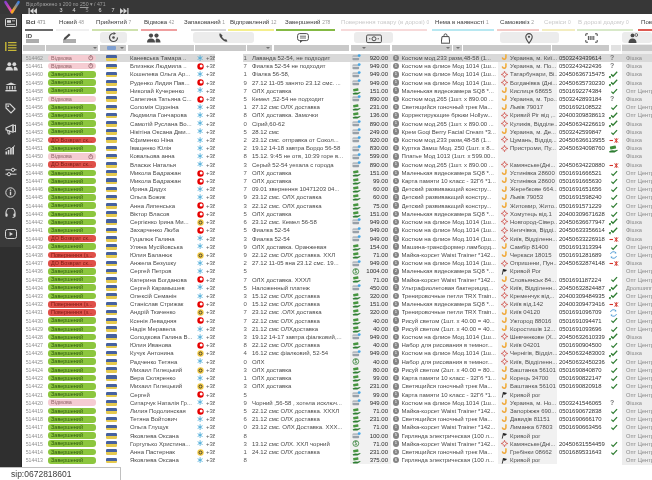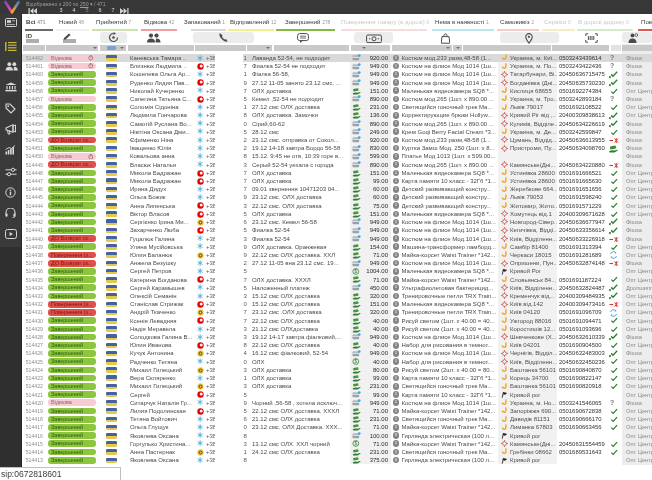--- a/index.html
+++ b/index.html
@@ -2534,13 +2534,13 @@
 <svg width="11" height="10" viewBox="0 0 11 10" style="position:absolute;left:5px;top:208px">
 <path d="M1 6 L1 4.5 A4.5 4.5 0 0 1 10 4.5 L10 6" fill="none" stroke="#d8d8d8" stroke-width="1.1"></path>
 <rect x="0.4" y="5.5" width="2.2" height="3.2" rx="1" fill="#d8d8d8"></rect>
 <rect x="8.4" y="5.5" width="2.2" height="3.2" rx="1" fill="#d8d8d8"></rect>
 <path d="M10 8 Q10 9.6 7.5 9.6" fill="none" stroke="#d8d8d8" stroke-width="0.9"></path>
     </svg>
 <svg width="12" height="10" viewBox="0 0 12 10" style="position:absolute;left:5px;top:229px">
 <rect x="0.5" y="0.5" width="11" height="9" rx="2" fill="none" stroke="#d8d8d8" stroke-width="1"></rect>
 <path d="M4.6 3 L8 5 L4.6 7 Z" fill="#d8d8d8"></path>
     </svg>
-<div style="position:absolute;left:0;top:467px;width:121px;height:13px;background:#fff;border:1px solid #c0c0c0;border-left:none;border-bottom:none;font-size:8.5px;color:#3a3a3a;line-height:12px;padding-left:1px">sip:0672818601</div>
+<div style="position:absolute;left:0;top:467px;width:121px;height:13px;background:#fff;border:1px solid #c0c0c0;border-left:none;border-bottom:none;font-size:8.5px;color:#3a3a3a;line-height:12px;padding-left:11px">sip:0672818601</div>
 </div>
 </body></html>

